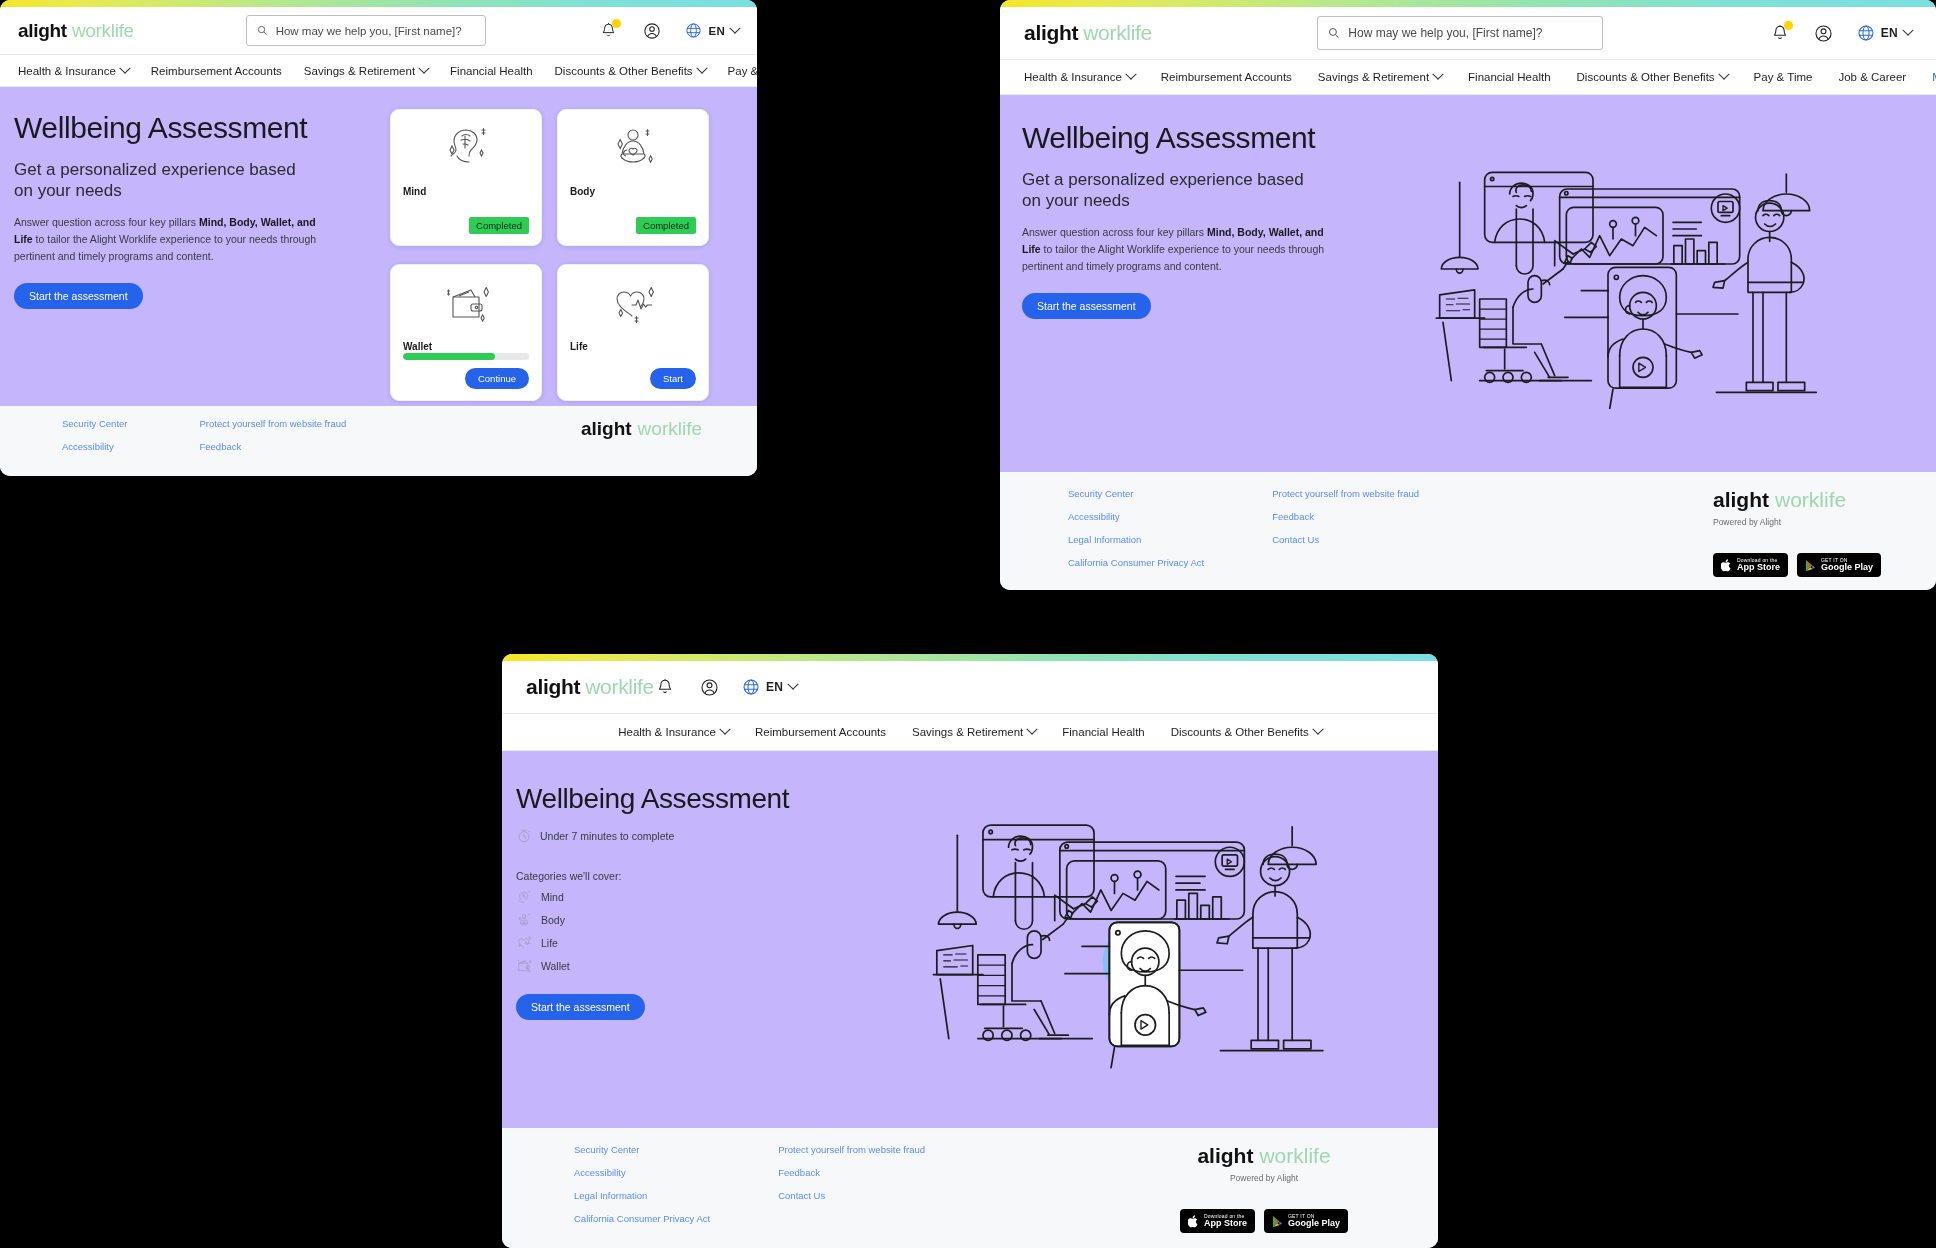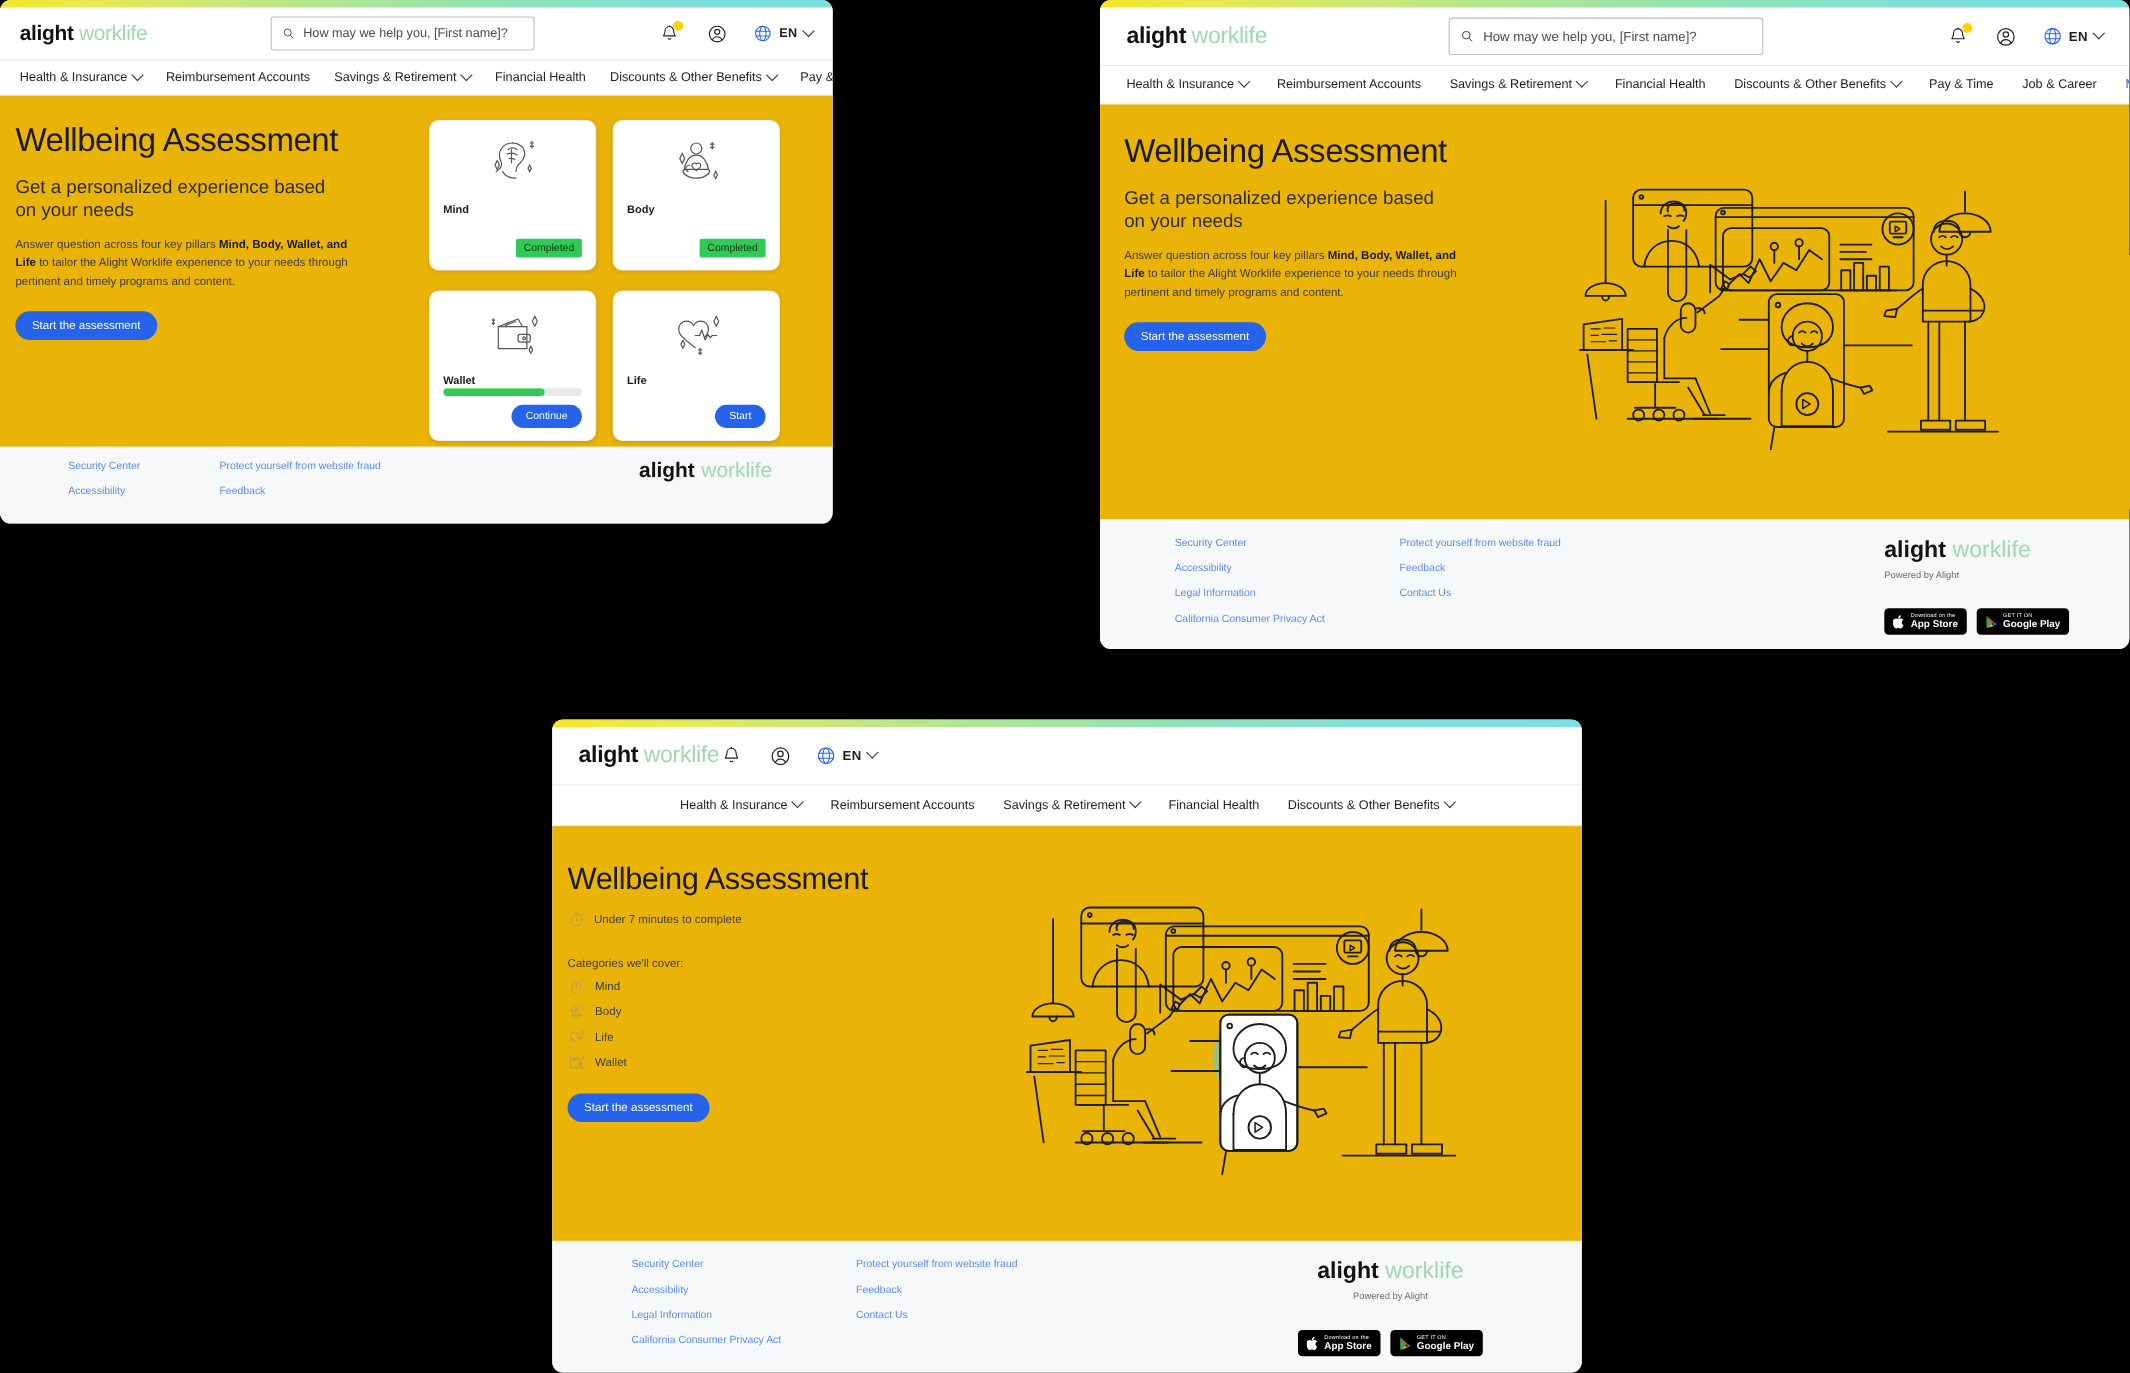--- a/index.html
+++ b/index.html
@@ -47,21 +47,21 @@
   
   .nav { display:flex; align-items:center; gap:22px; padding:0 18px; height:33px;
          border-top:1px solid #eaeaea; border-bottom:1px solid #eaeaea; flex:0 0 auto; background:#fff; }
   .nav.center { justify-content:center; gap:26px; }
   .navitem { display:flex; align-items:center; gap:5px; font-size:11.5px; color:#1f1f1f; white-space:nowrap; cursor:pointer; }
   .navmore { margin-left:auto; display:flex; align-items:center; gap:5px; font-size:11.5px; color:#2962d9; cursor:pointer; }
   .chev { width:8px; height:8px; border-right:1.4px solid #333; border-bottom:1.4px solid #333;
           transform:rotate(45deg) translate(-2px,-2px); flex:0 0 auto; }
 
   
-  .main { flex:1; display:flex; background:#eab308; position:relative; min-height:0; }
+  .main { flex:1; display:flex; background:#c4b5fd; position:relative; min-height:0; }
   .copy { padding:24px 0 0 14px; }
   h1.title { font-size:30px; font-weight:400; color:#1a1a1a; letter-spacing:-.4px; line-height:1.15; }
   h2.sub { font-size:17px; font-weight:400; color:#2b2b2b; margin-top:13px; line-height:1.25; max-width:300px; }
   p.body { font-size:10.5px; color:#3b3b3b; line-height:1.62; margin-top:13px; max-width:305px; }
   p.body b { font-weight:700; color:#1a1a1a; }
   .cta {
     margin-top:18px; display:inline-block; background:#2563eb; color:#fff;
     border:none; border-radius:20px; padding:7px 15px; font-size:10.5px;
     font-family:"Liberation Sans",sans-serif; cursor:pointer; white-space:nowrap;
   }

